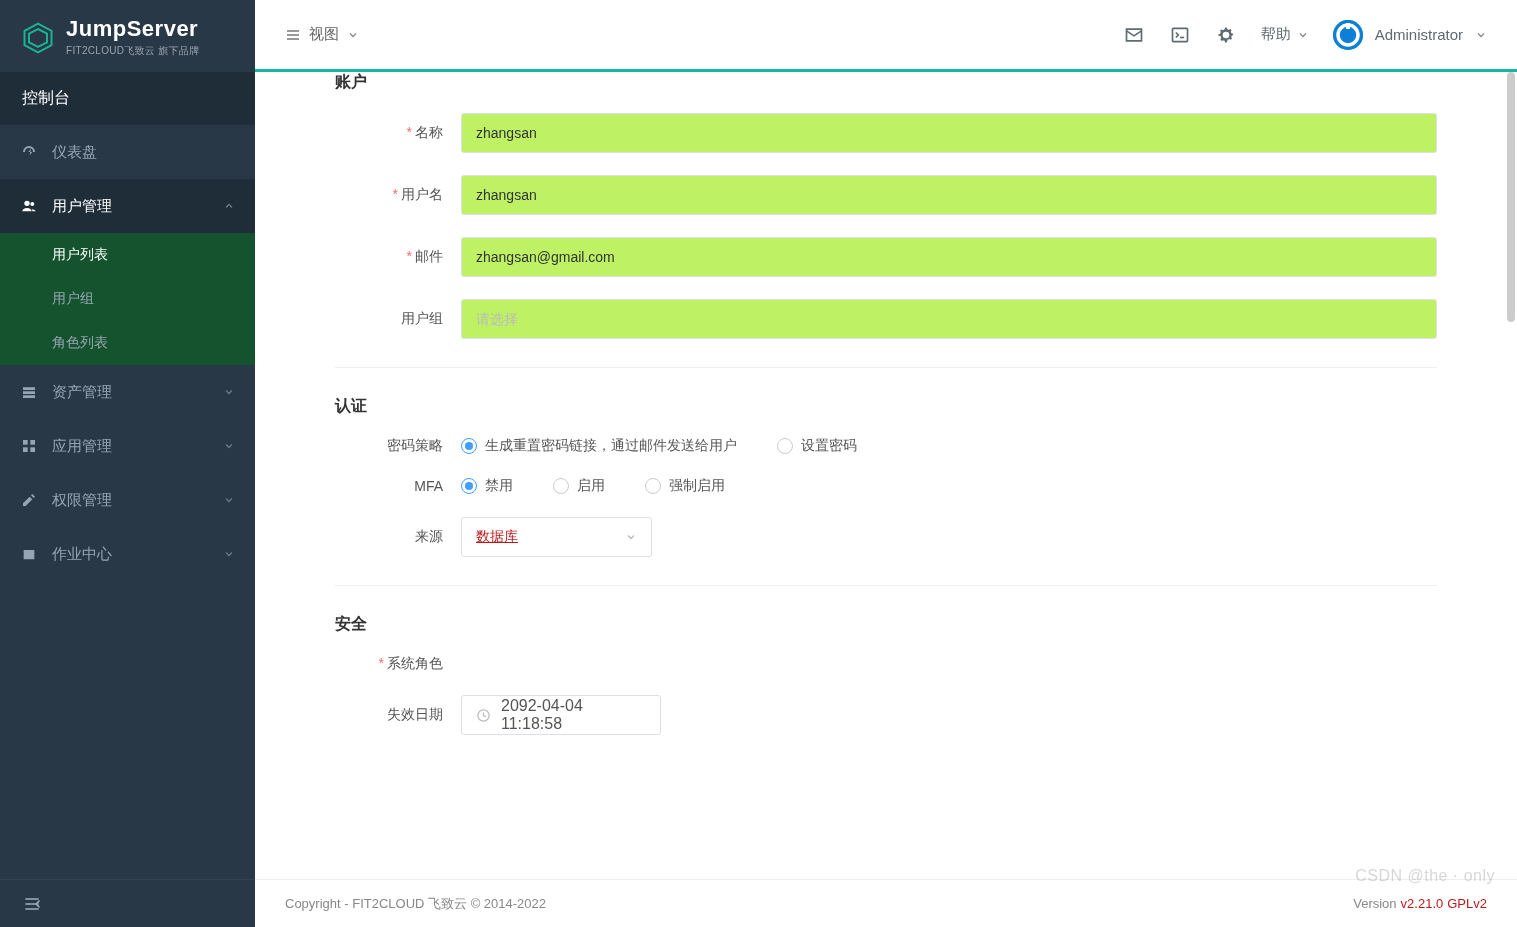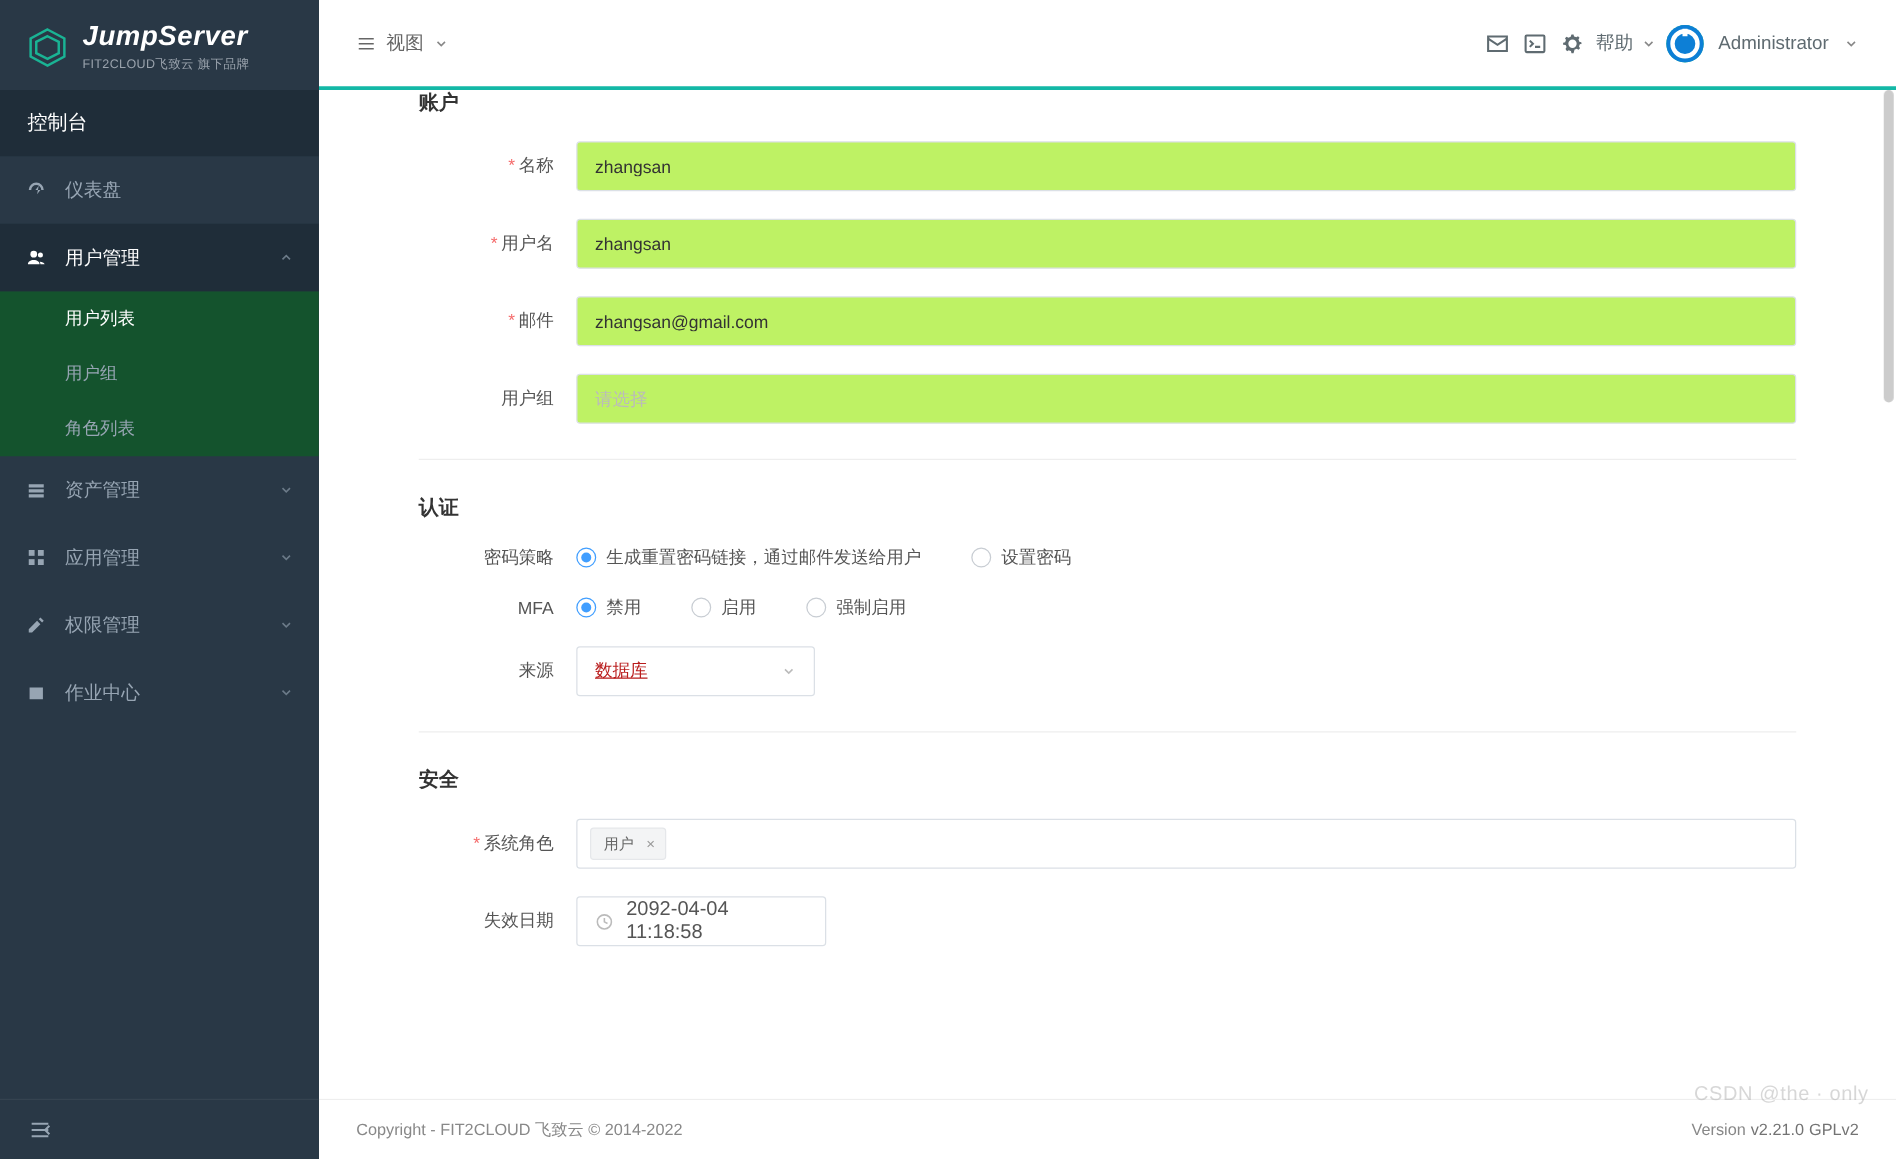--- a/index.html
+++ b/index.html
@@ -3,40 +3,40 @@
   <meta charset="utf-8">
   <style>
     * { margin: 0; padding: 0; box-sizing: border-box; font-family: -apple-system, BlinkMacSystemFont, "Segoe UI", "PingFang SC", "Helvetica Neue", Arial, sans-serif; }
     body { background: #f5f5f5; height: 927px; width: 1517px; overflow: hidden; position: relative; }
 
     
     .sidebar { position: fixed; left: 0; top: 0; width: 255px; height: 100%; background: #293846; color: #b4bcc5; z-index: 100; }
     .logo-area { padding: 18px 20px 14px; display: flex; align-items: center; gap: 10px; }
     .logo-icon { width: 36px; height: 36px; position: relative; flex-shrink: 0; }
     .logo-text-wrap { display: flex; flex-direction: column; }
-    .logo-title { color: #fff; font-size: 22px; font-weight: 700; letter-spacing: 0.5px; line-height: 1; font-style: italic; }
+    .logo-title { color: #fff; font-size: 22px; font-weight: 700; letter-spacing: 0.5px; line-height: 1; }
     .logo-sub { color: #9aa3ad; font-size: 10px; margin-top: 4px; letter-spacing: 0.3px; }
 
     .console-label { background: #1f2d39; color: #fff; font-size: 16px; padding: 16px 22px; font-weight: 400; }
 
     .nav-item { display: flex; align-items: center; padding: 0 20px; height: 54px; cursor: pointer; font-size: 15px; color: #97a5b3; position: relative; }
     .nav-item .nav-ico { width: 18px; margin-right: 14px; display: inline-flex; justify-content: center; align-items: center; }
     .nav-item .chev { margin-left: auto; color: #6b7a88; }
     .nav-item.open { color: #fff; background: #1f2d39; padding-left: 20px; }
     .nav-sub { background: #14532d; }
     .nav-sub-item { display: block; padding: 13px 20px 13px 52px; font-size: 14px; color: #97a5b3; cursor: pointer; }
     .nav-sub-item.active { color: #fff; font-weight: 500; }
 
     .sidebar-collapse { position: absolute; bottom: 0; left: 0; width: 100%; height: 48px; display: flex; align-items: center; padding: 0 22px; border-top: 1px solid rgba(255,255,255,0.06); cursor: pointer; color: #97a5b3; }
 
     
     .topbar { position: fixed; left: 255px; right: 0; top: 0; height: 72px; background: #fff; display: flex; align-items: center; padding: 0 30px; z-index: 50; border-bottom: 3px solid #14b8a6; }
     .view-toggle { display: flex; align-items: center; gap: 8px; color: #666; font-size: 15px; cursor: pointer; }
     .view-toggle .lines { display: inline-flex; }
-    .topbar-right { margin-left: auto; display: flex; align-items: center; gap: 8px; }
+    .topbar-right { margin-left: auto; display: flex; align-items: center; gap: 24px; }
     .topbar-icon { width: 22px; height: 22px; display: inline-flex; justify-content: center; align-items: center; cursor: pointer; color: #5f6b71; }
     .help-link { color: #5f6b71; font-size: 15px; display: inline-flex; align-items: center; gap: 6px; cursor: pointer; }
     .user-chip { display: flex; align-items: center; gap: 12px; cursor: pointer; }
     .user-avatar { width: 30px; height: 30px; border-radius: 50%; background: #1ab394; display: inline-flex; align-items: center; justify-content: center; }
     .user-name { color: #5f6b71; font-size: 15px; }
 
     
     .main { position: absolute; left: 255px; right: 0; top: 72px; bottom: 48px; overflow-y: auto; background: #fff; }
     .form-wrap { padding: 0 80px 30px; }
 
@@ -62,21 +62,21 @@
     .tag { display: inline-flex; align-items: center; height: 26px; padding: 0 4px 0 10px; background: #f3f4f5; border: 1px solid #e5e7ea; border-radius: 3px; font-size: 12px; color: #666; gap: 6px; }
     .tag .x { cursor: pointer; color: #999; padding: 0 4px; }
     .tag-input-wrap { width: 100%; min-height: 40px; border: 1px solid #dbe0e6; border-radius: 3px; padding: 5px 10px; display: flex; align-items: center; flex-wrap: wrap; gap: 6px; background: #fff; }
 
     .date-input { width: 200px; height: 40px; border: 1px solid #dbe0e6; border-radius: 3px; padding: 0 14px; display: flex; align-items: center; gap: 10px; font-size: 16px; color: #555; background: #fff; }
     .date-input .clock { color: #bbb; }
 
     
     .footer { position: fixed; left: 255px; right: 0; bottom: 0; height: 48px; background: #fff; border-top: 1px solid #eee; display: flex; align-items: center; padding: 0 30px; font-size: 13px; color: #888; }
     .footer-right { margin-left: auto; display: flex; align-items: center; gap: 4px; }
-    .footer-right a { color: #737373; text-decoration: none; }
+    .footer-right a { color: #b91c1c; text-decoration: none; }
 
     .watermark { position: absolute; right: 22px; bottom: 42px; font-size: 16px; color: rgba(140,140,140,0.35); pointer-events: none; letter-spacing: 0.5px; }
 
     .scrollbar-fake { position: fixed; right: 2px; top: 72px; width: 8px; height: 250px; background: rgba(0,0,0,0.2); border-radius: 4px; }
 
     svg { display: block; }
   </style>
 </head>
 <body>
 
@@ -329,28 +329,20 @@
         </div>
       </div>
     </div>
 
     <hr class="sep">
 
     <div class="section-title">安全</div>
 
     <div class="form-row">
       <label class="form-label"><span class="req">*</span><span>系统角色</span></label>
-      <div class="form-control">
-        <div class="tag-input-wrap">
-          <span class="tag">
-            <span>用户</span>
-            <span class="x">×</span>
-          </span>
-        </div>
-      </div>
     </div>
 
     <div class="form-row">
       <label class="form-label"><span>失效日期</span></label>
       <div class="form-control">
         <div class="date-input">
           <span class="clock">
               <svg width="15" height="15" viewBox="0 0 24 24" fill="none" stroke="currentColor" stroke-width="2">
                 <circle cx="12" cy="12" r="9"></circle>
                 <polyline points="12 7 12 12 16 14"></polyline>

